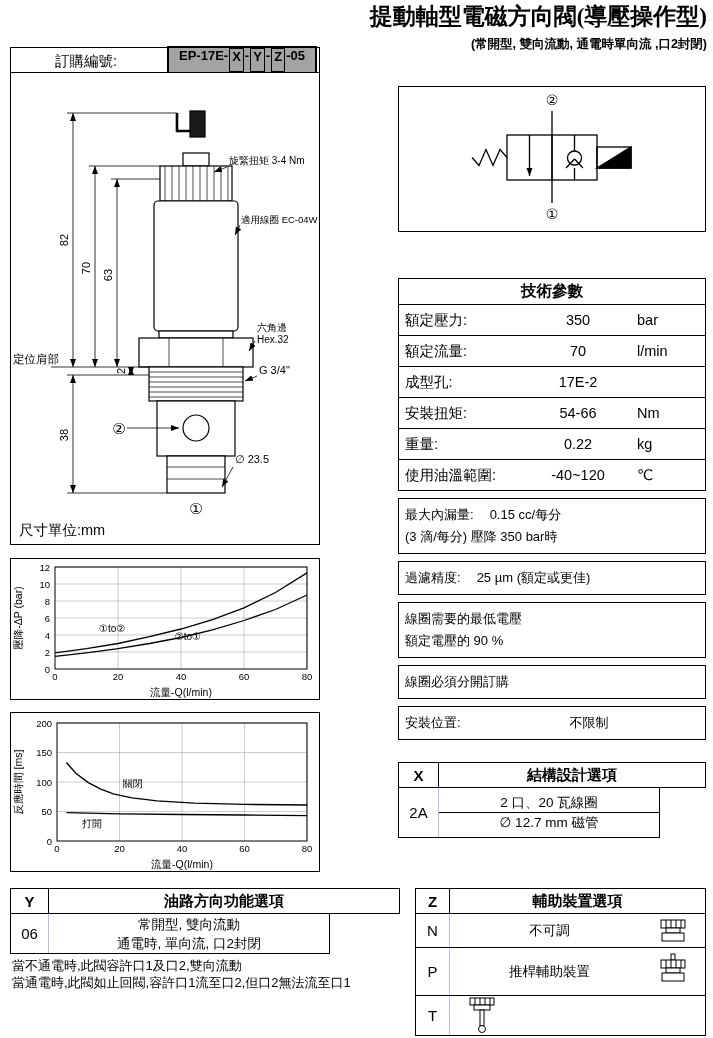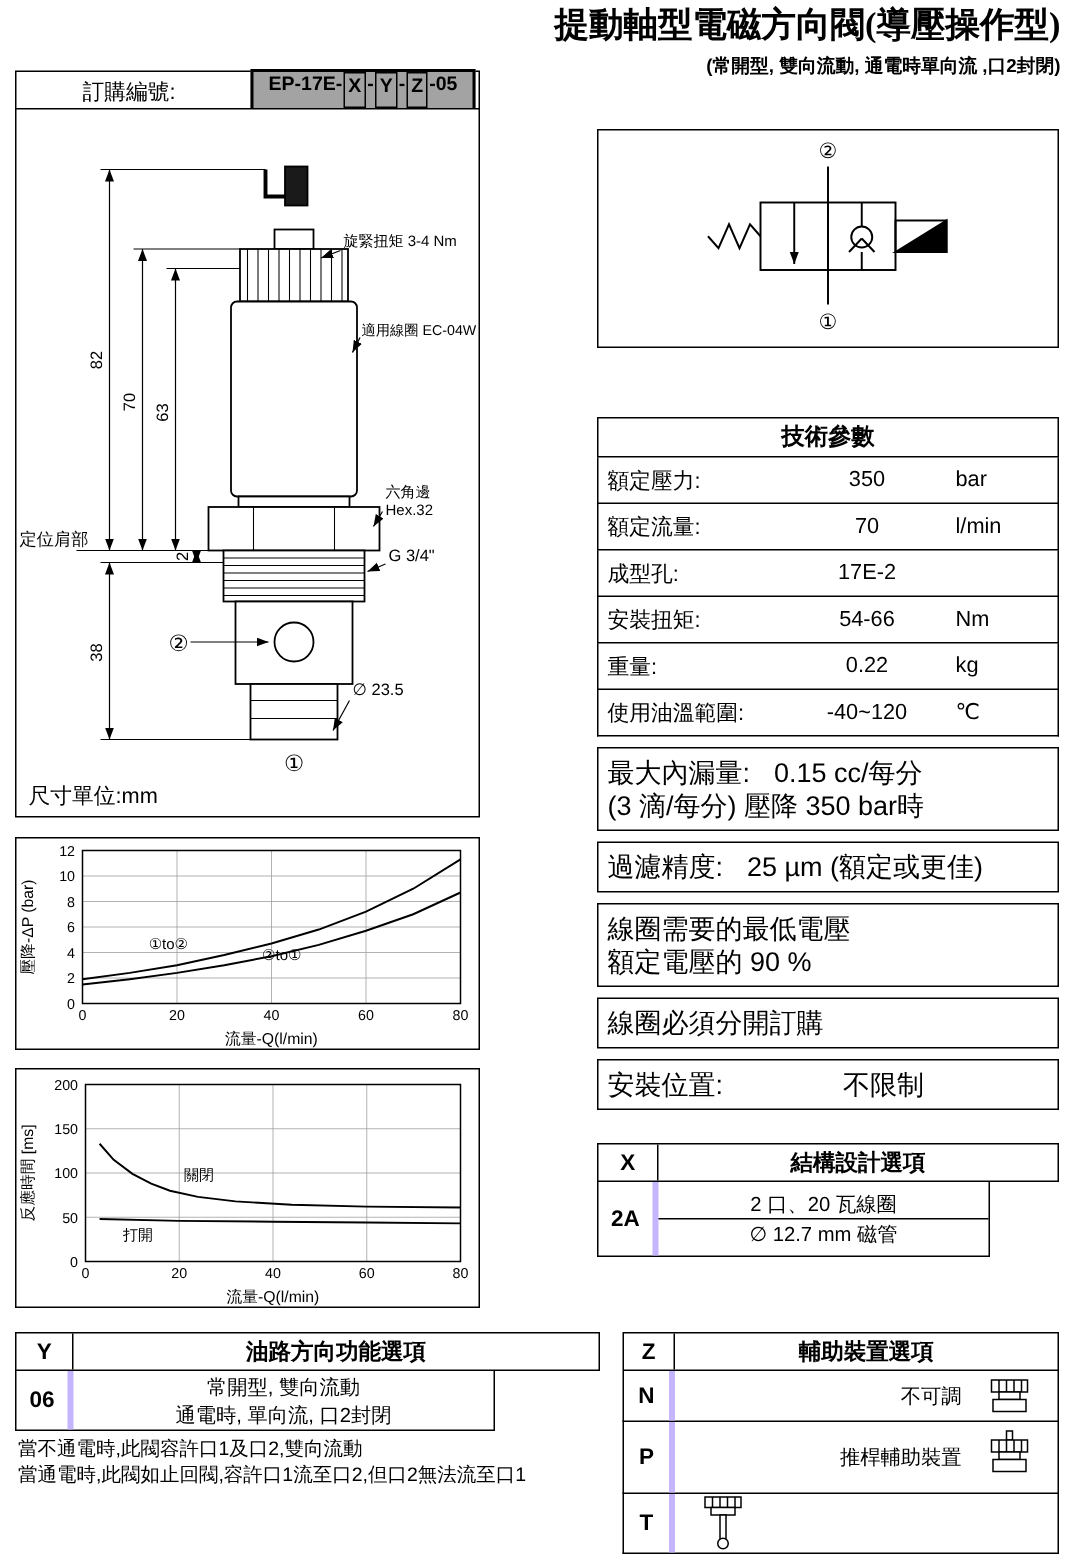--- a/index.html
+++ b/index.html
@@ -17,32 +17,32 @@
   .unit-note{position:absolute;left:8px;top:448px;font-size:14.5px}
   .symbol-box{left:398px;top:86px;width:308px;height:146px}
   .chart1-box{left:10px;top:558px;width:310px;height:142px}
   .chart2-box{left:10px;top:712px;width:310px;height:160px}
   .params{position:absolute;left:398px;top:278px;width:308px}
   .p-header{border:1px solid #000;height:27px;display:flex;align-items:center;justify-content:center;font-weight:bold;font-size:15.5px}
   .p-row{border:1px solid #000;border-top:none;height:31px;display:flex;align-items:center;font-size:14.5px}
   .p-label{padding-left:6px;width:120px}
   .p-val{flex:1;text-align:center}
   .p-unit{width:68px;text-align:left}
-  .p-block{border:1px solid #000;margin-top:7px;padding:5px 6px;font-size:18px;line-height:22px;background:#fff}
+  .p-block{border:1px solid #000;margin-top:7px;padding:5px 6px;font-size:13px;line-height:22px;background:#fff}
   .p-inlinegap{margin-left:16px}
   .ktable{position:absolute;background:#fff}
   .kt-header{border:1px solid #000;display:flex;font-weight:bold}
   .kt-key{border-right:1px solid #000;display:flex;align-items:center;justify-content:center;font-size:15px}
   .kt-title{flex:1;display:flex;align-items:center;justify-content:center;font-size:15px}
   .kt-row{border:1px solid #000;border-top:none;display:flex;align-items:stretch;background:#fff}
-  .kt-rowkey{border-right:4px solid #c4b5fd;display:flex;align-items:center;justify-content:center;font-weight:bold;font-size:15px}
+  .kt-rowkey{border-right:1px solid #c4b5fd;display:flex;align-items:center;justify-content:center;font-weight:normal;font-size:15px}
   .kt-content{flex:1;display:flex;flex-direction:column;justify-content:center;font-size:13.5px;text-align:center}
   .kt-content .ln{line-height:19px}
   .kt-content.sep .ln + .ln{border-top:1px solid #000}
-  .kt-left{text-align:right;padding-left:8px;justify-content:center}
+  .kt-left{text-align:center;padding-left:8px;justify-content:center}
   .kt-icon{width:64px;display:flex;align-items:center;justify-content:center}
   .y-notes{position:absolute;left:12px;top:958px;width:400px;font-size:13px;line-height:16.5px;white-space:nowrap}
   svg text{fill:#000;stroke:none}
 </style>
 </head>
 <body>
 
 <div id="sheet">
 
   <div class="title">提動軸型電磁方向閥(導壓操作型)</div>

